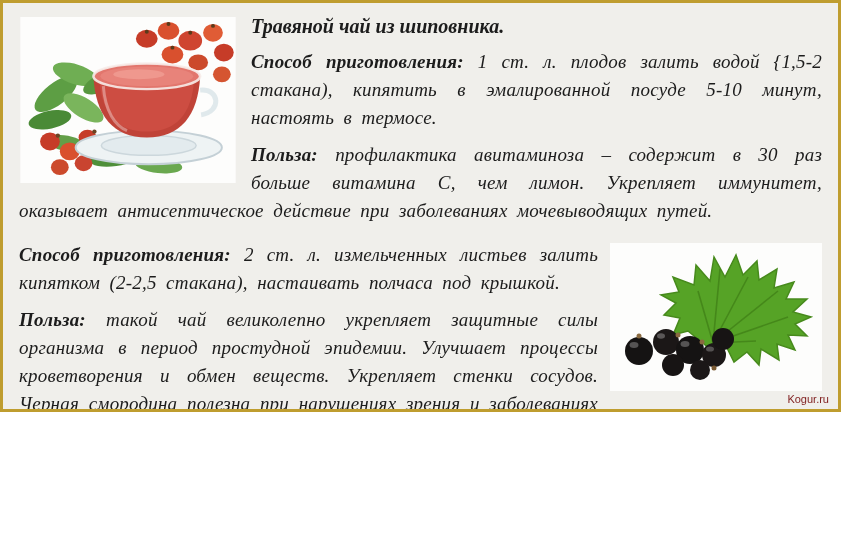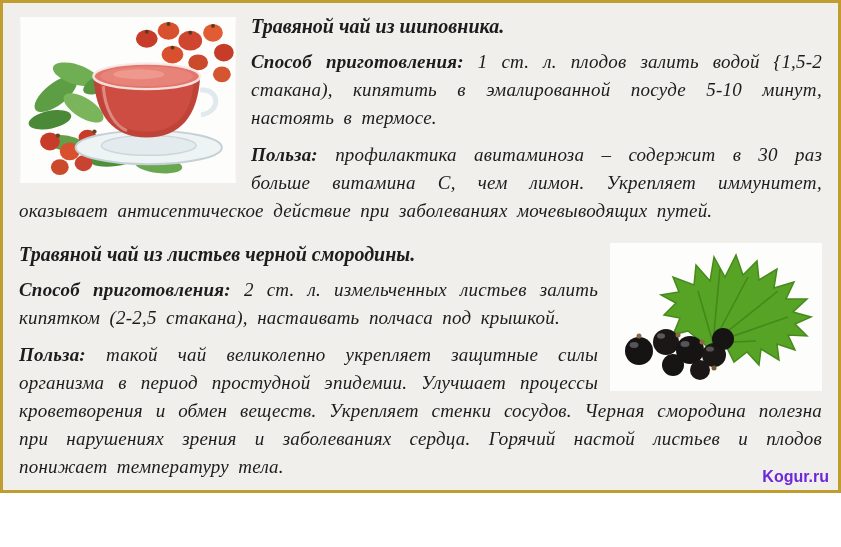--- a/index.html
+++ b/index.html
@@ -1,18 +1,18 @@
 <!DOCTYPE html>
 <html><head>
 <meta charset="utf-8">
 <style>
   html,body { margin:0; padding:0; background:#ffffff; }
   .page {
     position:relative;
-    width:841px; height:493px;
+    width:841px; height:412px;
     box-sizing:border-box;
     background:#f0efeb;
     border:3px solid #bf9d2f;
     font-family:"Liberation Serif", serif;
     font-style:italic;
     color:#1c1c1c;
     overflow:hidden;
   }
   .content { padding:10px 16px 0 16px; }
   .heading {
@@ -32,22 +32,22 @@
     margin:4px 14px 8px 0;
   }
   .photo-currant {
     float:right; width:212px; height:148px;
     margin:2px 0 4px 12px;
   }
   .section-2 { margin-top:16px; }
   .watermark {
     position:absolute; right:9px; bottom:4px;
     font-family:"Liberation Sans", sans-serif;
-    font-style:normal; font-weight:bold;
-    font-size:16px; color:#6d28d9;
+    font-style:normal; font-weight:normal;
+    font-size:11px; color:#7f1d1d;
   }
   svg { display:block; width:100%; height:100%; }
 </style>
 </head>
 <body>
 
 <div class="page">
   <div class="content">
 
     <div class="photo-rosehip">
@@ -145,21 +145,20 @@
             <ellipse cx="75" cy="101" rx="4.5" ry="3" fill="#ffffff" opacity="0.28"></ellipse>
             <ellipse cx="100" cy="106" rx="4" ry="2.6" fill="#ffffff" opacity="0.25"></ellipse>
             <circle cx="29" cy="93" r="2.5" fill="#8a6a40"></circle>
             <circle cx="68" cy="92" r="2.5" fill="#8a6a40"></circle>
             <circle cx="92" cy="99" r="2.5" fill="#8a6a40"></circle>
             <circle cx="104" cy="125" r="2.5" fill="#7a5a33"></circle>
           </g>
         </svg>
       </div>
 
-      <div class="heading">Травяной чай из листьев черной смородины.</div>
 
       <p class="para"><span class="lead">Способ приготовления:</span><span> 2 ст. л. измельченных листьев залить кипятком (2-2,5 стакана), настаивать полчаса под крышкой.</span></p>
 
       <p class="para"><span class="lead">Польза:</span><span> такой чай великолепно укрепляет защитные силы организма в период простудной эпидемии. Улучшает процессы кроветворения и обмен веществ. Укрепляет стенки сосудов. Черная смородина полезна при нарушениях зрения и заболеваниях сердца. Горячий настой листьев и плодов понижает температуру тела.</span></p>
 
     </div>
   </div>
 
   <div class="watermark">Kogur.ru</div>
 </div>

